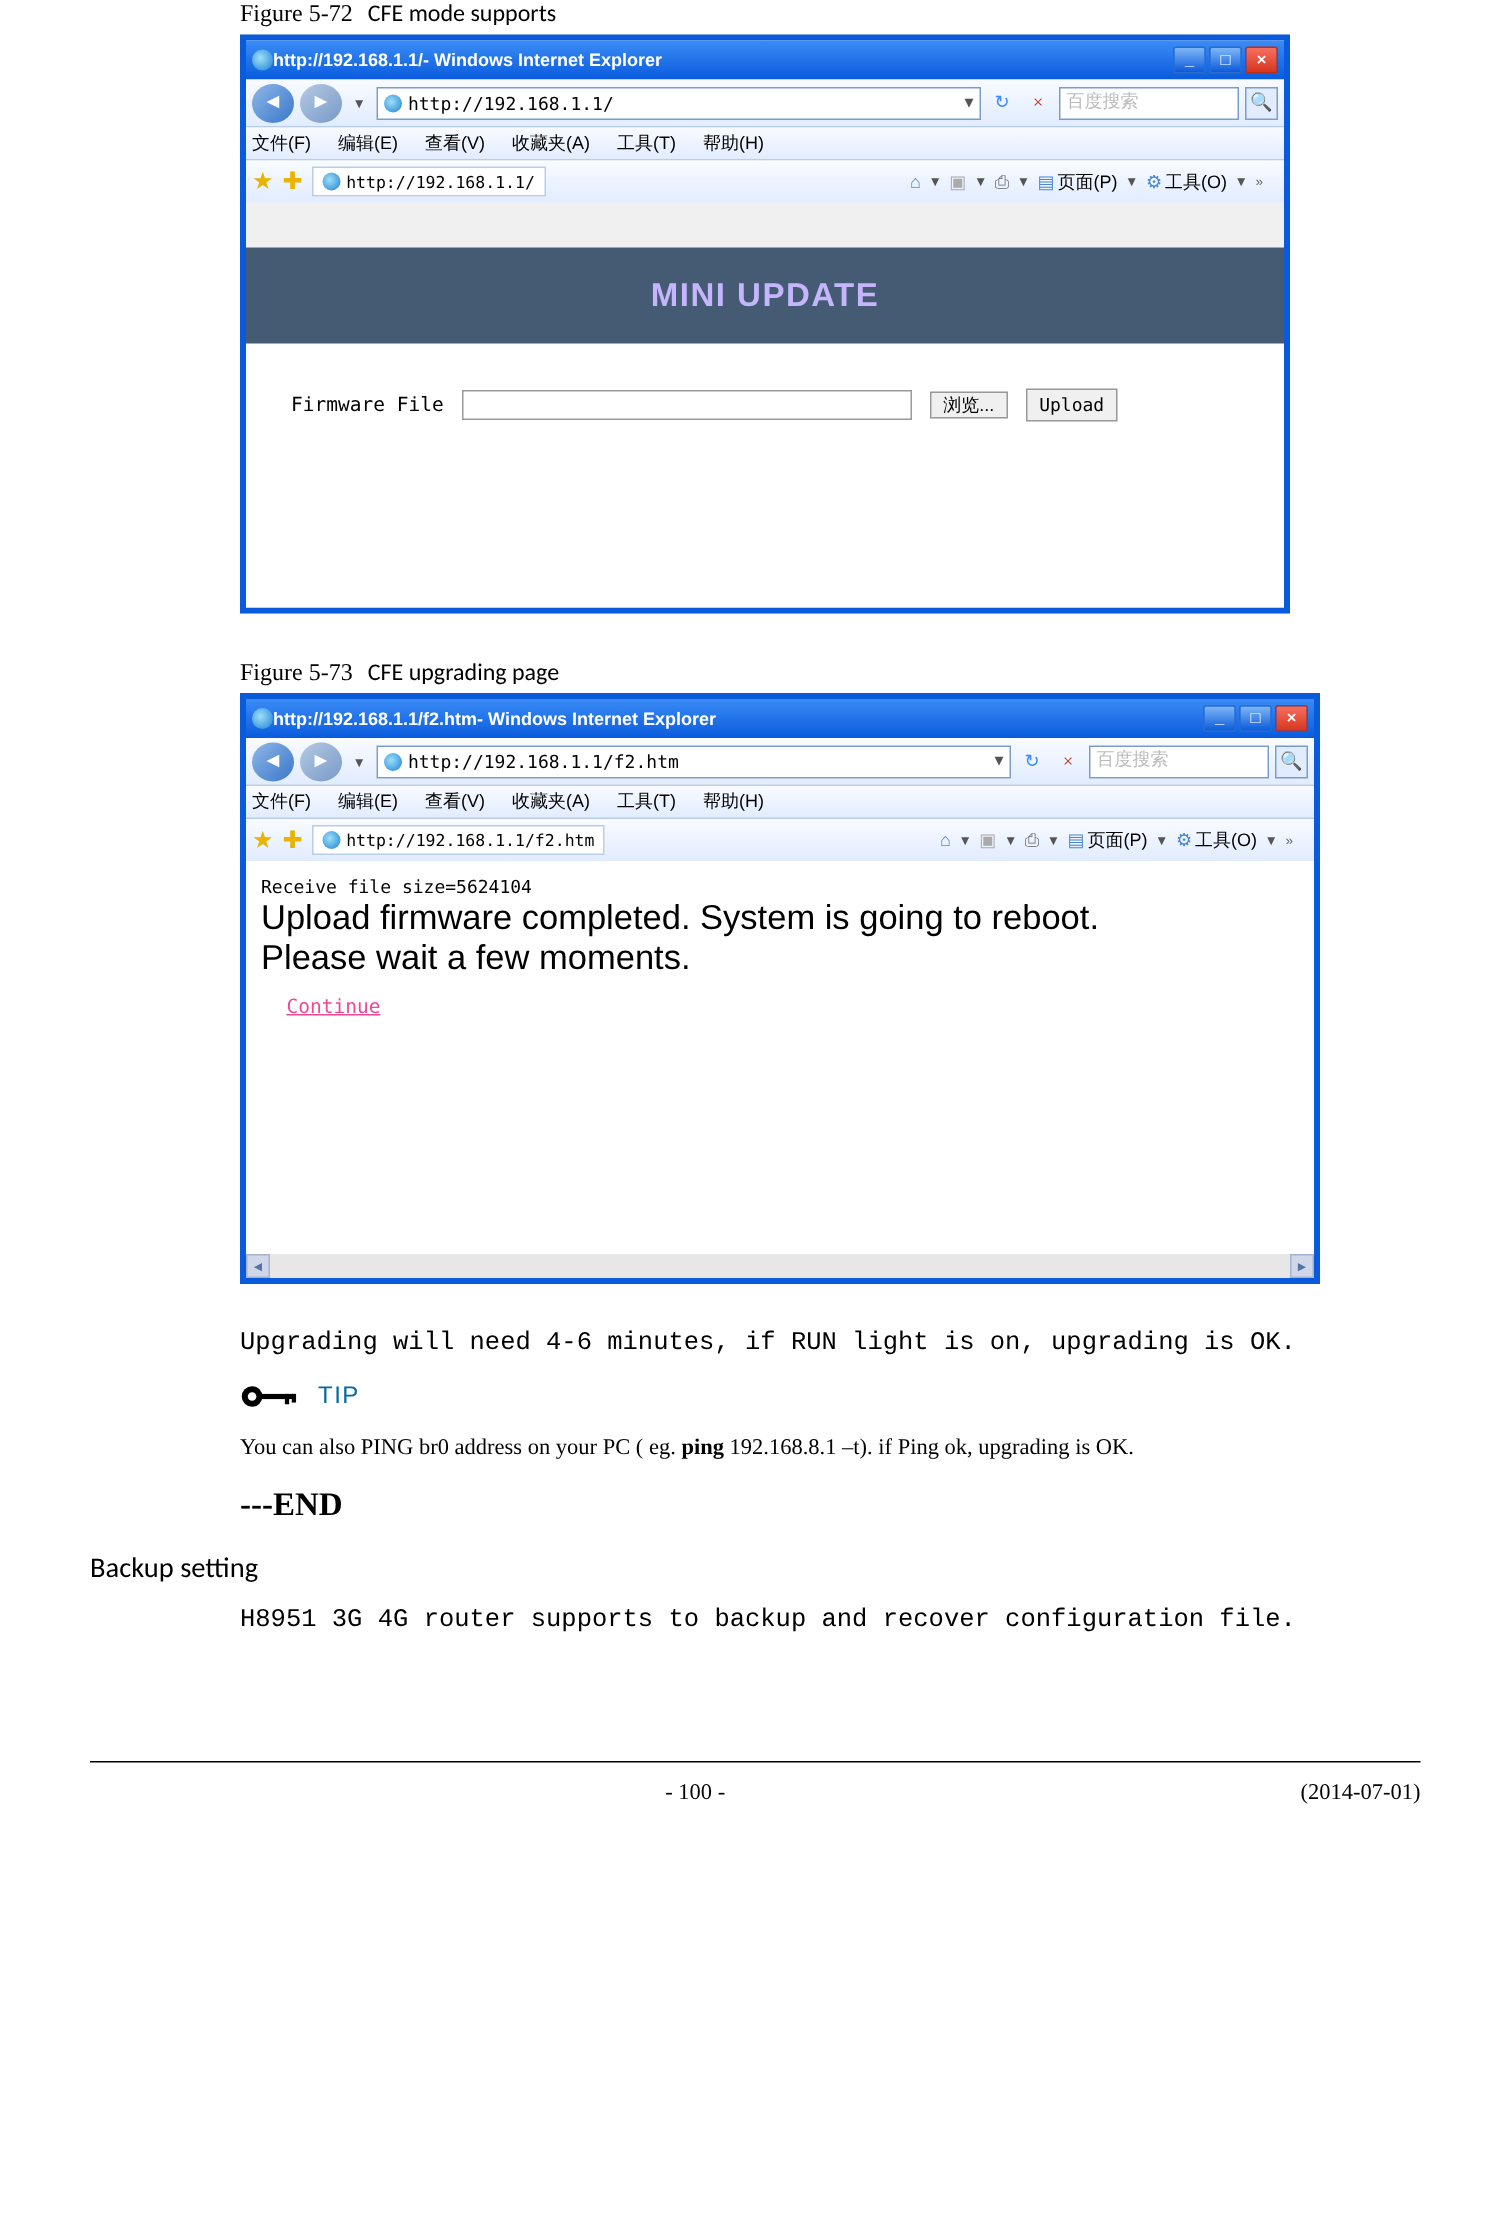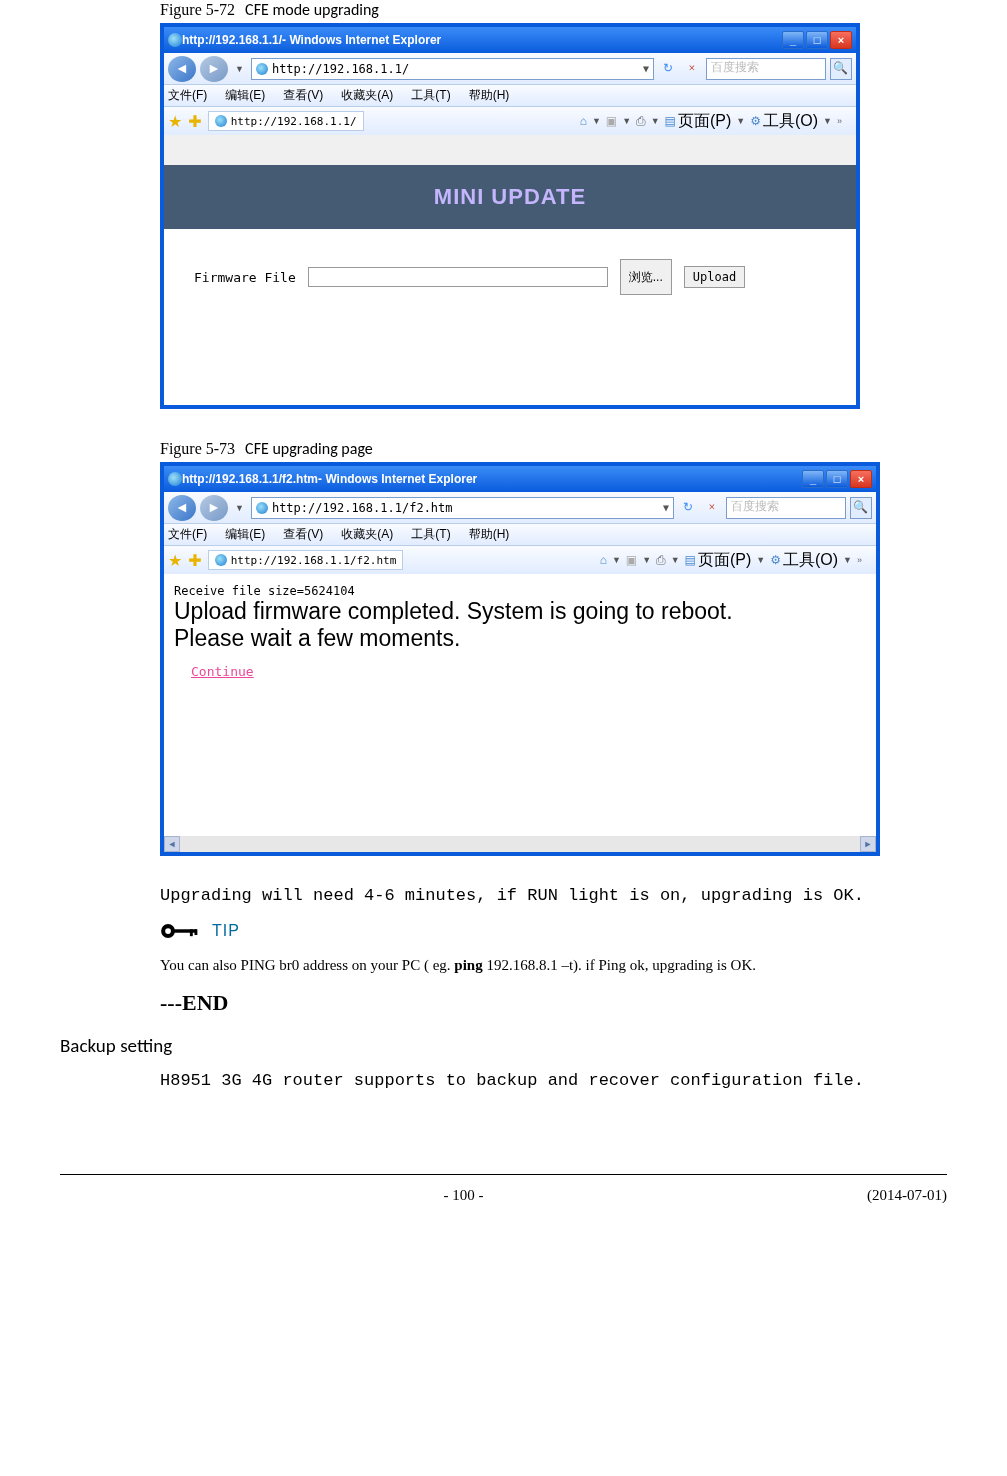--- a/index.html
+++ b/index.html
@@ -113,21 +113,21 @@
     .ie-favleft { display:flex; align-items:center; gap:6px;}
     .ie-favright { display:flex; align-items:center; gap:2px;}
     .ie-star { color:#e8b400; font-size:16px;}
     .ie-tab {
       height: 20px; border: 1px solid #b8cde8; background:#fff;
       display:flex;align-items:center;padding:0 6px;gap:4px;
       font-family:"Lucida Console",monospace;font-size:11px;
       max-width: 200px;
     }
     .ie-tooldrop { font-size:9px;color:#555; padding:0 3px;}
-    .ie-toollabel { font-family:"SimSun",sans-serif;font-size:16px;}
+    .ie-toollabel { font-family:"SimSun",sans-serif;font-size:12px;}
     .ie-content {
       background: #fff;
       position: relative;
     }
     .ie-content.h240 { height: 240px; }
     .ie-content.h278 { height: 278px; }
     .mini-update-banner {
       background: #455a73;
       height: 64px;
       display:flex;align-items:center;justify-content:center;
@@ -137,21 +137,21 @@
       font-size: 22px;
       letter-spacing: 1px;
       margin-top: 30px;
     }
     .upload-row {
       display:flex;align-items:center;gap:12px;
       padding: 30px 0 0 30px;
       font-family:"SimSun",monospace;font-size:13px;
     }
     .upload-row .file-input { width:300px;height:20px;border:1px solid #999;background:#fff;}
-    .upload-row .browse-btn { height:36px;border:1px solid #999;background:#f0f0f0;padding:0 8px;font-family:"SimSun",sans-serif;font-size:12px; display:flex;align-items:center;}
+    .upload-row .browse-btn { height:18px;border:1px solid #999;background:#f0f0f0;padding:0 8px;font-family:"SimSun",sans-serif;font-size:12px; display:flex;align-items:center;}
     .upload-row .upload-btn { height:22px;border:1px solid #999;background:#f0f0f0;padding:0 8px;font-family:"Lucida Console",monospace;font-size:12px;display:flex;align-items:center;}
     
     .upg-text {
       padding: 10px 10px 0 10px;
       font-family:"Lucida Console","SimSun",monospace;
       font-size: 12px;
     }
     .upg-big {
       padding: 0 10px;
       font-family: Arial, sans-serif;
@@ -239,21 +239,21 @@
     .gray { filter: grayscale(0.3) opacity(0.7); }
     .chev { font-size:9px;color:#666;margin-right:10px;}
   </style>
 </head>
 <body>
 
 <div class="page">
 
   <div class="figure-caption">
     <span class="fignum">Figure 5-72</span>
-    <span class="figtitle">CFE mode upgrading</span>
+    <span class="figtitle">CFE mode supports</span>
   </div>
   <div class="figure-box">
     <div class="ie-window">
 
       <div class="ie-titlebar">
         <div class="ie-title">
           <span class="ie-e-icon"></span>
           <span>http://192.168.1.1/</span>
           <span class="bold"> - Windows Internet Explorer</span>
         </div>

